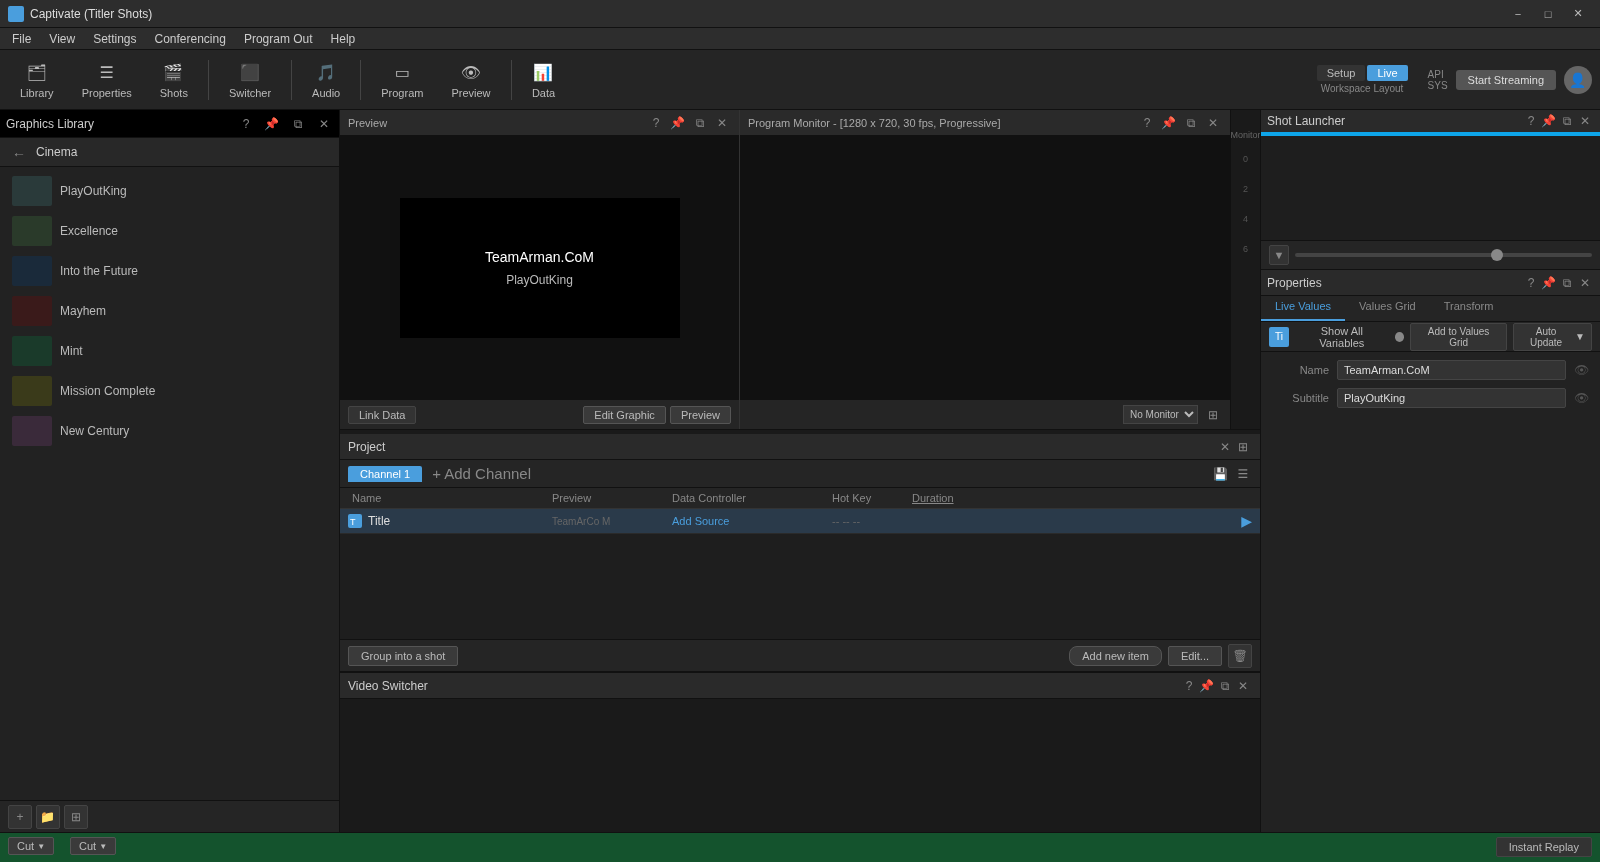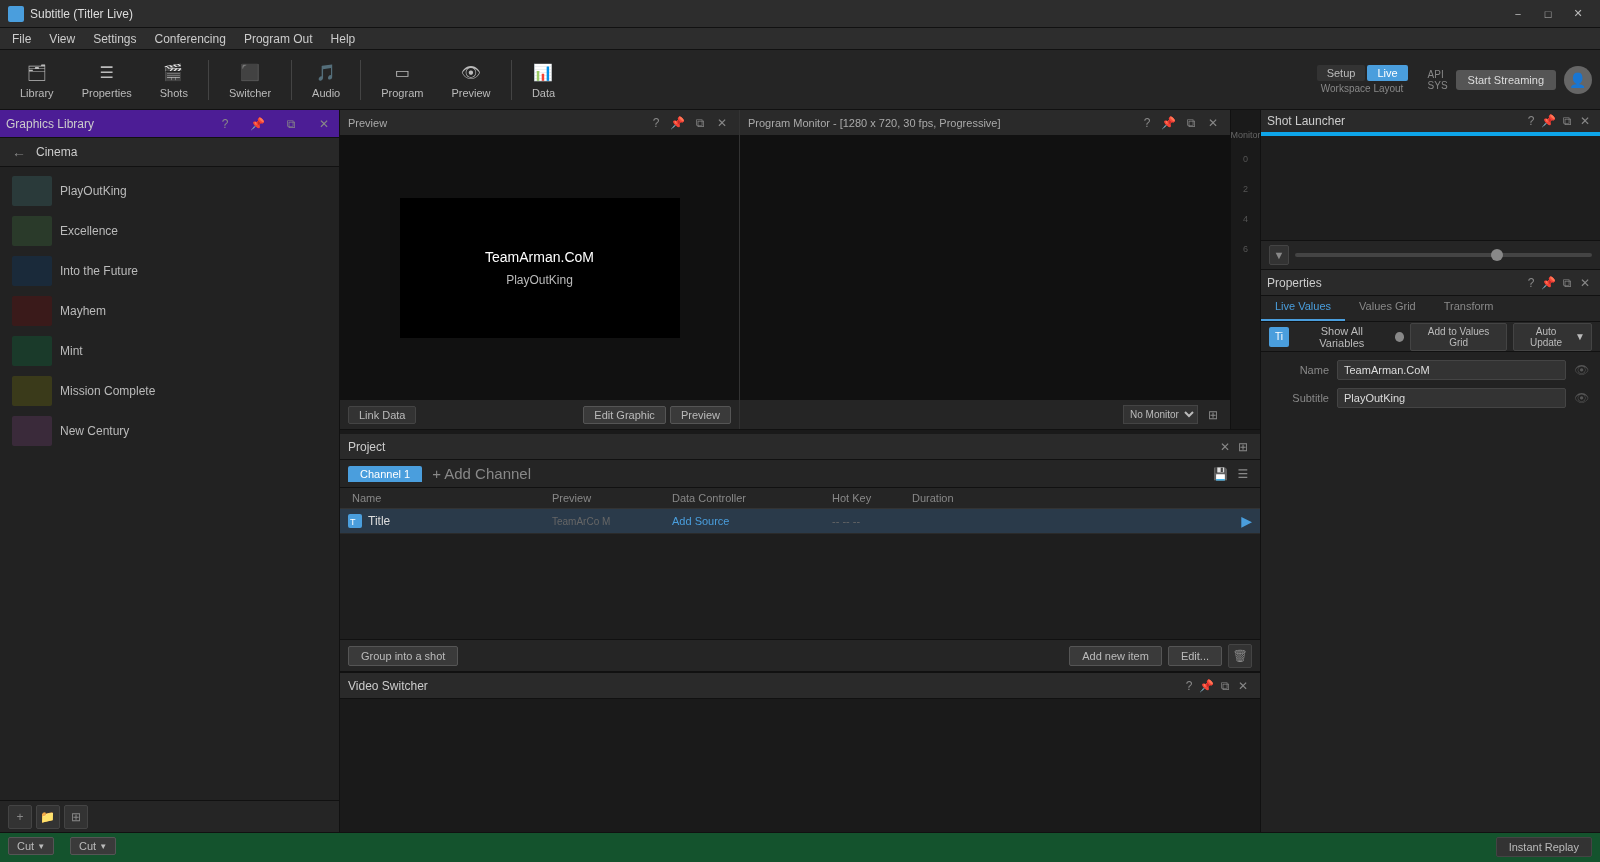--- a/index.html
+++ b/index.html
@@ -163,23 +163,23 @@
       min-width: 340px;
       background: #222;
       display: flex;
       flex-direction: column;
       border-right: 1px solid #111;
     }
     .panel-header {
       display: flex;
       align-items: center;
       padding: 4px 6px;
-      background: #4c1d95;
-      border-bottom: 1px solid #111;
-      gap: 15px;
+      background: #000000;
+      border-bottom: 1px solid #111;
+      gap: 8px;
       height: 28px;
     }
     .panel-title {
       font-size: 12px;
       color: #ccc;
       flex: 1;
     }
     .panel-icon-btn {
       width: 18px; height: 18px;
       background: transparent;
@@ -416,21 +416,21 @@
     }
     .th {
       font-size: 11px;
       color: #888;
       padding: 0 4px;
     }
     .th-name { width: 200px; }
     .th-preview { width: 120px; }
     .th-dc { width: 160px; }
     .th-hotkey { width: 80px; }
-    .th-duration { flex: 1; }
+    .th-duration { flex: 1; text-decoration: underline; }
 
     .table-row {
       display: flex;
       align-items: center;
       padding: 4px 8px;
       border-bottom: 1px solid #2a2a2a;
       background: #2a3a4a;
     }
     .row-name { width: 184px; font-size: 12px; color: #ddd; }
     .row-preview { width: 120px; font-size: 11px; color: #666; }
@@ -742,21 +742,21 @@
       font-size: 9px;
       color: #555;
     }
   </style>
 </head>
 <body>
 
 <div class="title-bar">
   <div class="title-bar-left">
     <div class="title-bar-icon"></div>
-    <span class="title-bar-title">Subtitle (Titler Live)</span>
+    <span class="title-bar-title">Captivate (Titler Shots)</span>
   </div>
   <div class="title-bar-controls">
     <button class="title-bar-btn">−</button>
     <button class="title-bar-btn">□</button>
     <button class="title-bar-btn close">✕</button>
   </div>
 </div>
 
 <div class="menu-bar">
   <span class="menu-item">File</span>
@@ -965,21 +965,21 @@
           <div class="row-name">Title</div>
           <div class="row-preview" style="color:#666;font-size:10px;">TeamArCo M</div>
           <div class="row-dc">Add Source</div>
           <div class="row-hotkey">-- -- --</div>
           <div class="row-duration"></div>
           <div class="row-play">▶</div>
         </div>
       </div>
       <div class="project-footer">
         <button class="project-footer-btn">Group into a shot</button>
-        <button class="project-footer-btn" style="margin-left:auto;">Add new item</button>
+        <button class="project-footer-btn" style="margin-left:auto;border-radius:8px;">Add new item</button>
         <button class="project-footer-btn">Edit...</button>
         <button class="footer-icon-btn">🗑</button>
       </div>
     </div>
 
     <div class="video-switcher">
       <div class="vs-header">
         <span class="vs-title">Video Switcher</span>
         <button class="panel-icon-btn">?</button>
         <button class="panel-icon-btn">📌</button>

